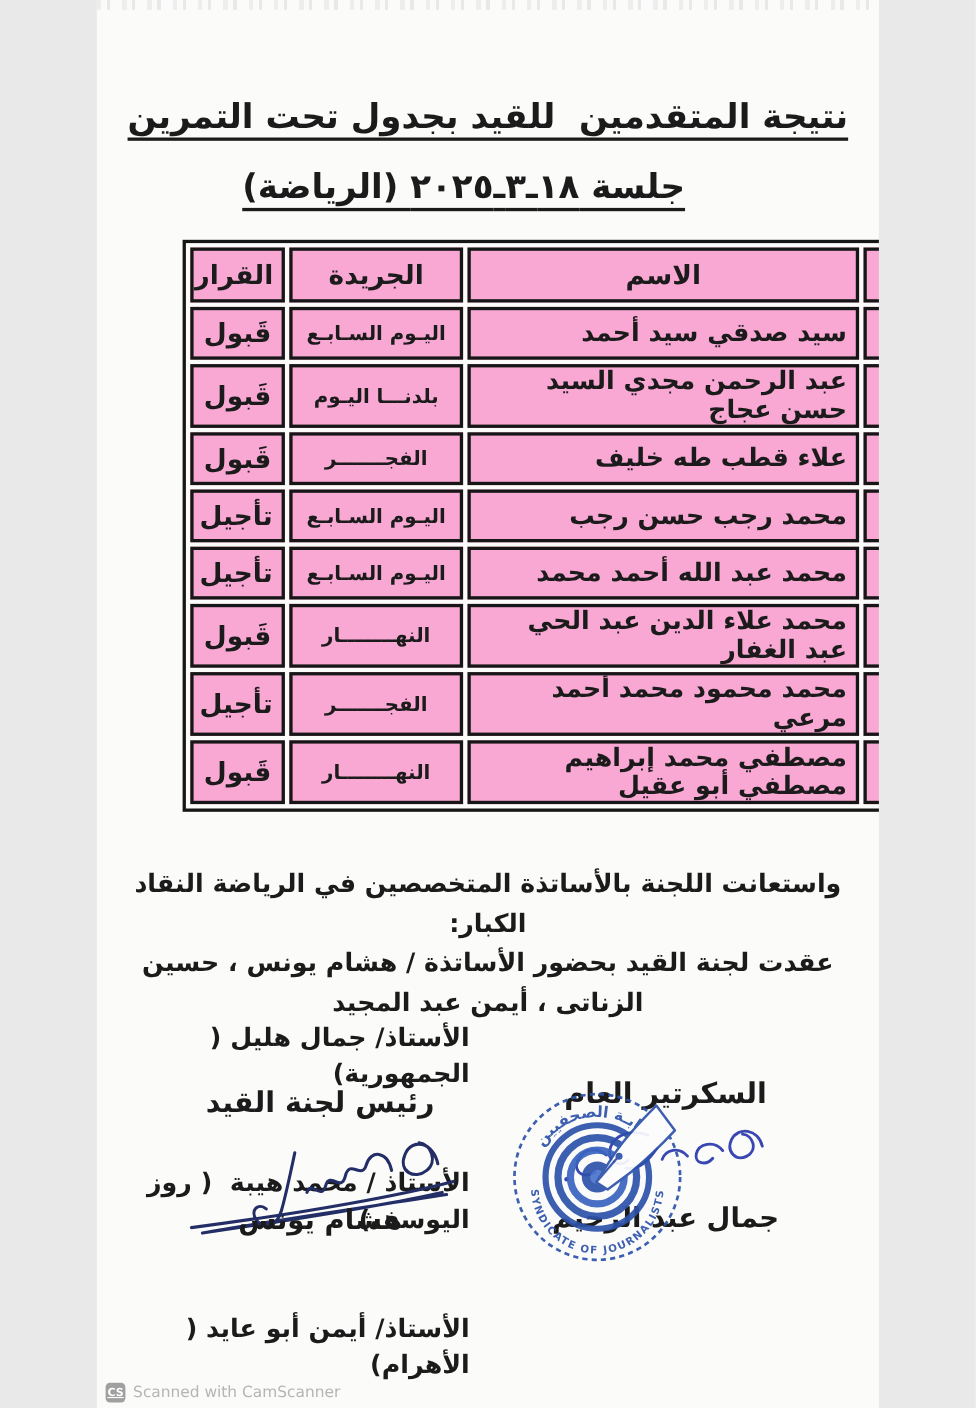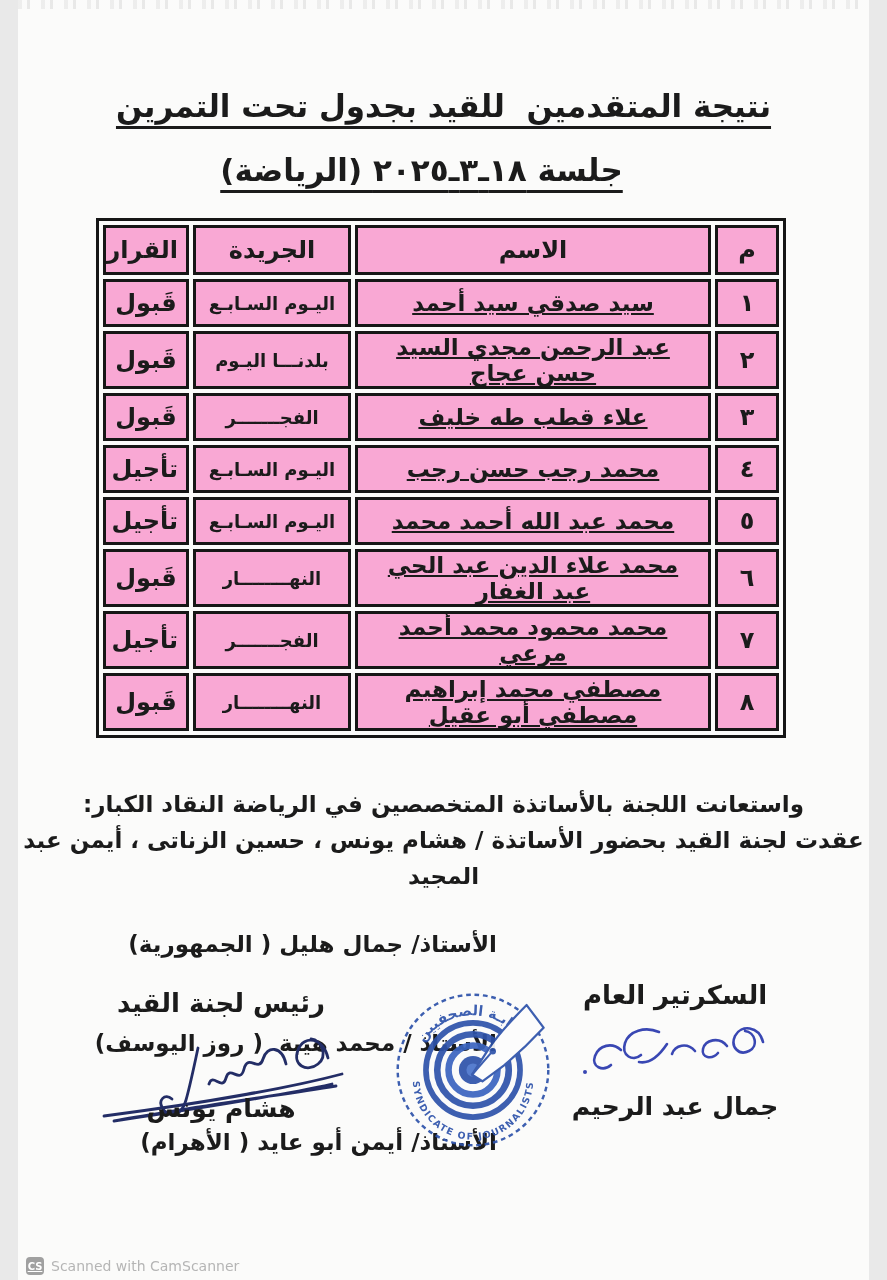--- a/index.html
+++ b/index.html
@@ -1,18 +1,18 @@
 <!DOCTYPE html>
 <html lang="ar"><head>
 <meta charset="utf-8">
 <style>
   * { box-sizing: border-box; }
   body { margin: 0; background: #e9e9e9; }
   .page {
-    position: relative; width: 851px; height: 1280px; margin: 0 auto;
+    position: relative; width: 711px; height: 1280px; margin: 0 auto;
     background: #fbfbfa; overflow: hidden;
     font-family: "DejaVu Sans", sans-serif; color: #1b1b1b; padding-left: 39px;
   }
   .scan-noise {
     position: absolute; top: 0; left: 0; width: 100%; height: 9px; opacity: .5;
     background: repeating-linear-gradient(90deg,#e0e0e0 0 4px,#fafafa 4px 9px,#d6d6d6 9px 12px,#fbfbfb 12px 23px);
   }
   
   .title { position: absolute; top: 88px; left: 0; width: 100%; text-align: center; direction: rtl; font-weight: bold; }
   .title .t1 {
@@ -29,21 +29,21 @@
     border-collapse: separate; border-spacing: 4px; border: 3px solid #161616;
     table-layout: fixed; font-weight: bold; direction: rtl;
   }
   .results th, .results td {
     border: 3px solid #161616; padding: 0 8px; font-size: 24px; vertical-align: middle;
     overflow: hidden; background: #f9a8d4;
   }
   .results thead th { height: 50px; text-align: center; }
   .results td { height: 48px; }
   .cell-index, .cell-newspaper, .cell-decision, .h-center { text-align: center; }
-  .cell-name { text-align: center; text-decoration: underline; }
+  .cell-name { text-align: right; }
   .results td.cell-newspaper { font-size: 18px; }
   .results td.cell-name { font-size: 23px; }
   
   .notes {
     position: absolute; top: 786px; left: 0; width: 100%; text-align: center;
     direction: rtl; font-weight: bold; font-size: 23px; line-height: 36px;
   }
   .experts {
     position: absolute; top: 862px; right: 372px; direction: rtl; text-align: right;
     font-weight: bold; font-size: 23px; line-height: 33px; white-space: pre-wrap;

